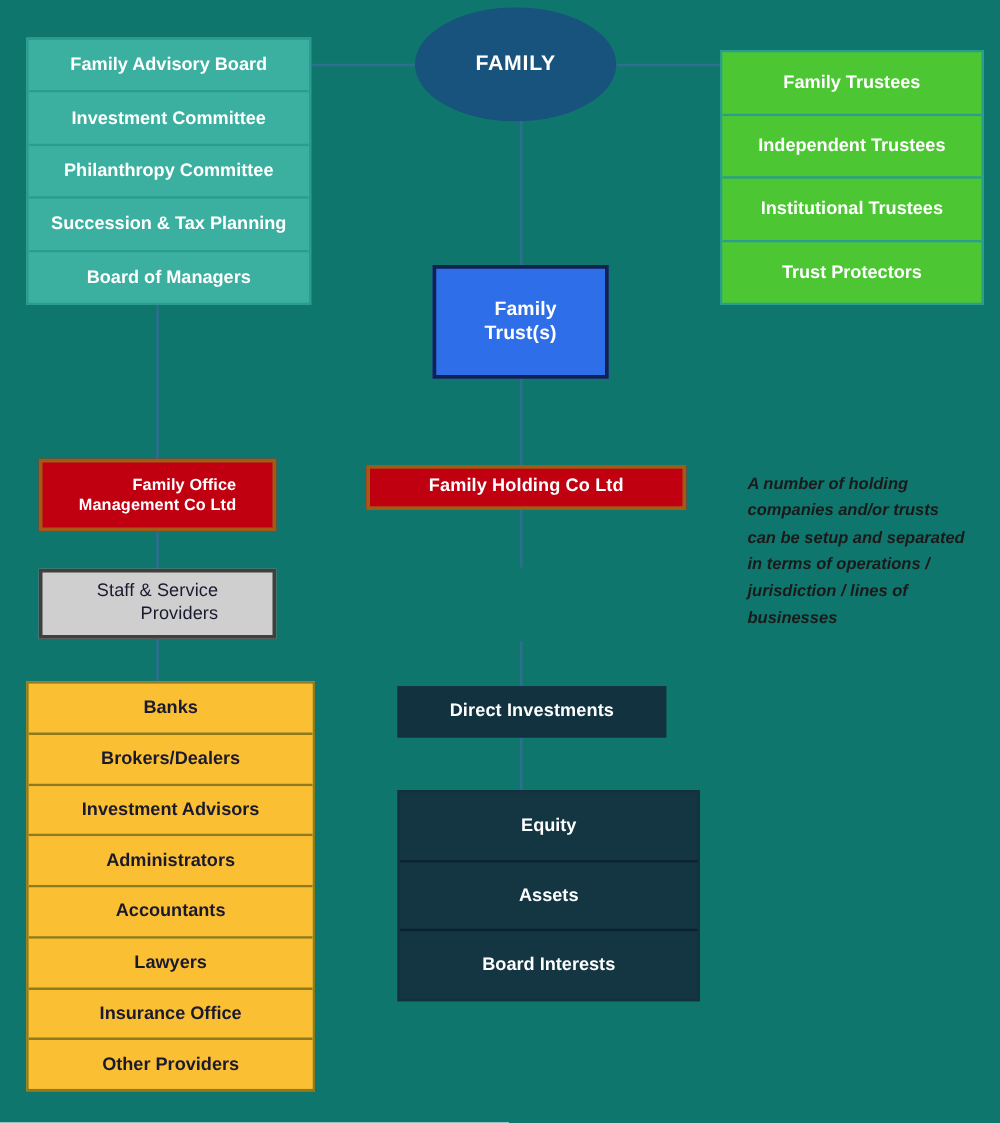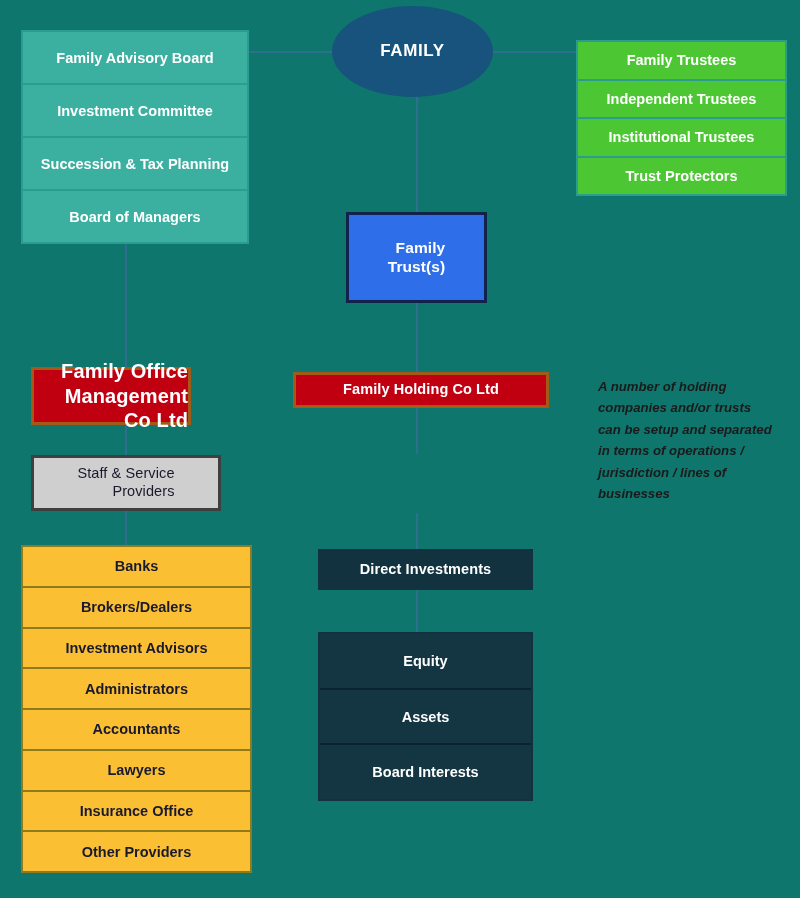--- a/index.html
+++ b/index.html
@@ -77,21 +77,21 @@
     border-radius: 50%;
     background: #17537C;
     color: #ffffff;
     font-size: 17px;
     font-weight: bold;
     letter-spacing: 0.6px;
   }
 
   
   #green-stack {
-    left: 576px; top: 40px; width: 211px; height: 156px;
+    left: 576px; top: 40px; width: 211px; height: 204px;
     border: 2px solid #2A9D8F;
     background: #4CC733;
   }
   #green-stack .row {
     background: #4CC733;
     border-bottom: 2px solid #2A9D8F;
     color: #ffffff;
     font-size: 14.5px;
     font-weight: bold;
   }
@@ -109,22 +109,22 @@
   #family-trust .txt { white-space: pre-line; }
 
   
   .red-box {
     background: #C00011;
     border: 3px solid #A35A16;
     color: #ffffff;
     font-weight: bold;
   }
   #family-office-mgmt {
-    left: 31px; top: 367px; width: 160px; height: 58px;
-    font-size: 20px;
+    left: 31px; top: 367px; width: 190px; height: 58px;
+    font-size: 13px;
   }
   #family-office-mgmt .txt { white-space: pre-line; }
   #family-holding {
     left: 293px; top: 372px; width: 256px; height: 36px;
     font-size: 14.5px;
   }
 
   
   .gray-box {
     background: #CFCFCF;
@@ -160,21 +160,21 @@
   
   #direct-investments {
     left: 318px; top: 549px; width: 215px; height: 41px;
     background: #123240;
     border: 1px solid #123240;
     color: #ffffff;
     font-size: 14.5px;
     font-weight: bold;
   }
   #dark-stack {
-    left: 318px; top: 632px; width: 215px; height: 169px;
+    left: 318px; top: 632px; width: 242px; height: 169px;
     border: 2px solid #123240;
     background: #123240;
   }
   #dark-stack .row {
     background: #133642;
     border-bottom: 2px solid #0B2230;
     color: #ffffff;
     font-size: 14.5px;
     font-weight: bold;
   }
@@ -218,20 +218,23 @@
   <div class="line v" style="left:125px; top:510px; height:36px;"></div>
 
   <div class="stack" id="teal-stack">
     <div class="row">
       <span>Family Advisory Board</span>
     </div>
     <div class="row">
       <span>Investment Committee</span>
     </div>
     <div class="row">
+      <span>Philanthropy Committee</span>
+    </div>
+    <div class="row">
       <span>Succession &amp; Tax Planning</span>
     </div>
     <div class="row">
       <span>Board of Managers</span>
     </div>
   </div>
 
   <div class="node" id="family-ellipse">
     <span>FAMILY</span>
   </div>

